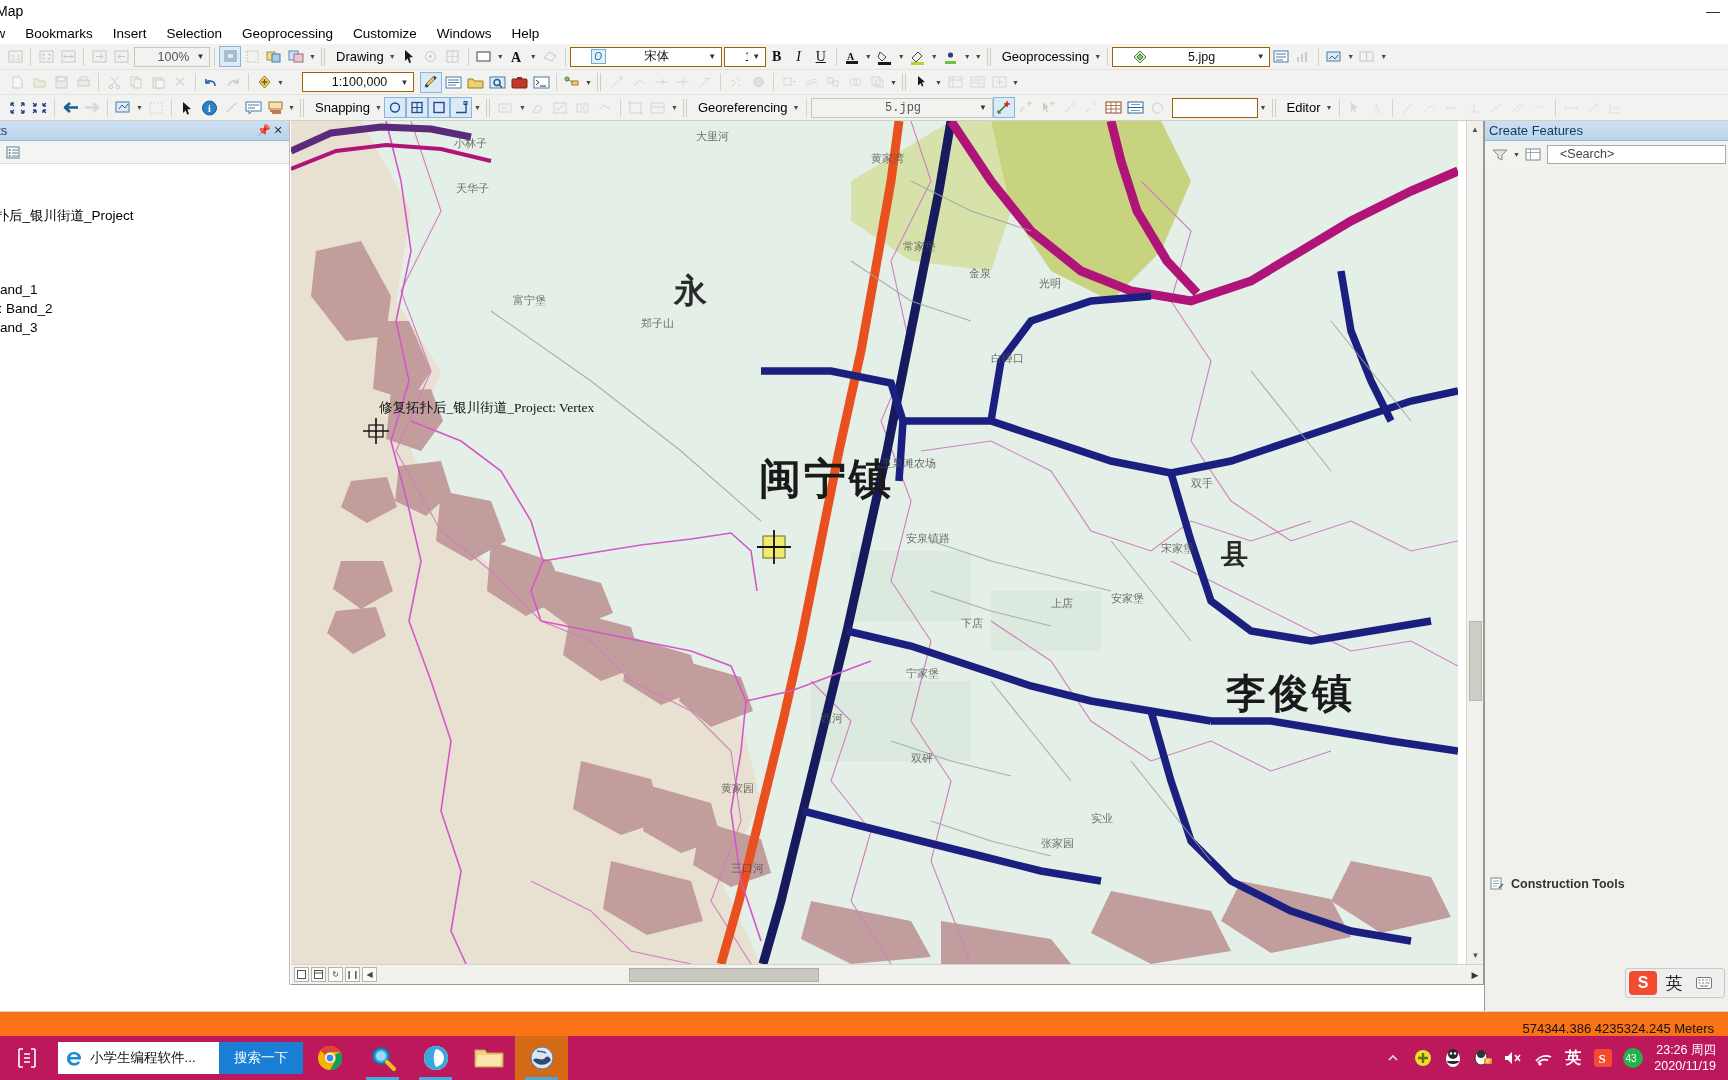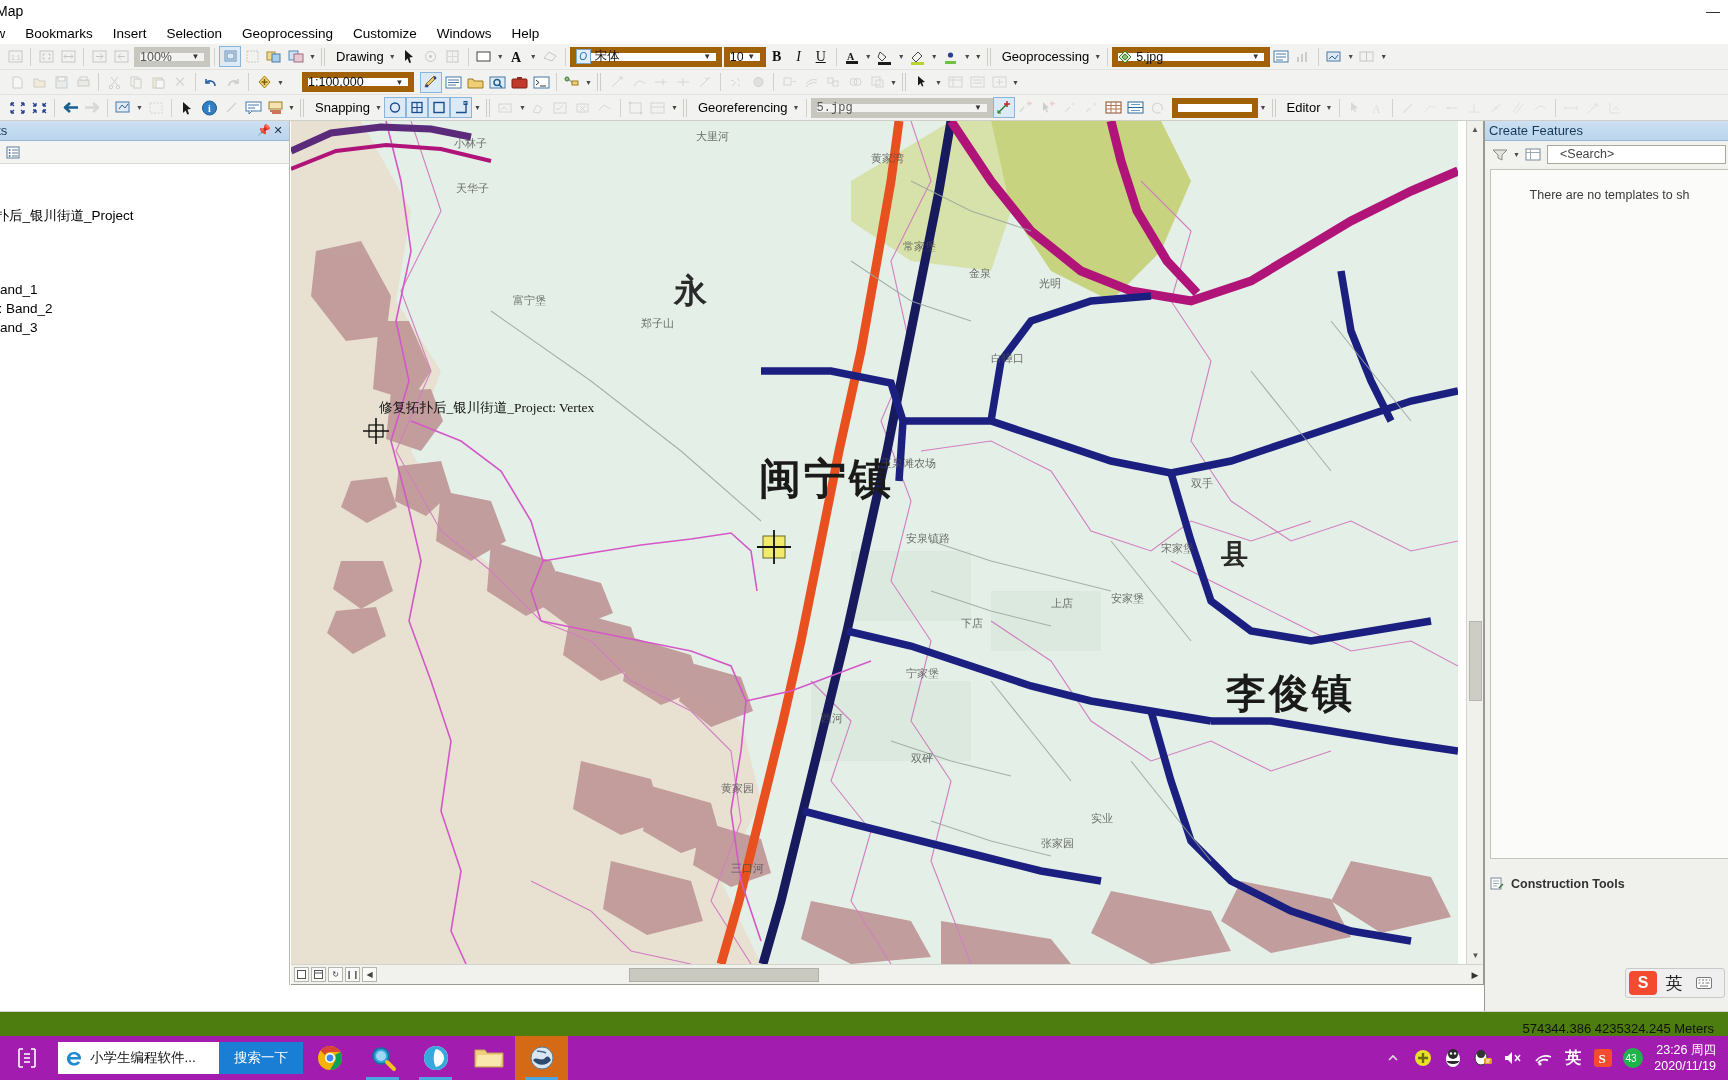--- a/index.html
+++ b/index.html
@@ -62,23 +62,23 @@
     font-size: 12px; color: #7d7d7d; position: relative;
   }
   .ibtn.on { border: 1px solid #8ab4d8; background: #dceaf7; }
   .ibtn svg { display: block; }
   .ibtn.dim { opacity: .42; }
 
   .drop-arrow { width: 11px; height: 21px; display: flex; align-items: center; justify-content: center;
     font-size: 7px; color: #4a4a4a; }
 
   .combo {
-    height: 20px; border: 6px solid #a16207; background: #fff;
+    height: 20px; border: 1px solid #a16207; background: #fff;
     display: flex; align-items: center; font-size: 12.5px; color: #111;
-    padding-left: 0; position: relative;
+    padding-left: 20px; position: relative; text-align: center;
   }
   .combo .cv { flex: 1; white-space: nowrap; overflow: hidden; }
   .combo .carrow {
     width: 17px; height: 18px; display: flex; align-items: center; justify-content: center;
     font-size: 8px; color: #333;
   }
   .combo.grey { background: #f2f2f0; border-color: #c7c7c0; color: #555; }
 
   .tlabel { font-size: 13px; color: #000; padding: 0 3px 0 6px; white-space: nowrap; }
   .ovf { width: 11px; height: 21px; display:flex; flex-direction: column; align-items:center; justify-content:center;
@@ -192,30 +192,30 @@
   .imebar .sg {
     width: 28px; height: 24px; margin-left: 3px; background: #f24b2f; border-radius: 4px;
     color: #fff; font-weight: bold; font-size: 16px; display: flex; align-items: center; justify-content: center;
   }
   .imebar .cn { width: 34px; text-align: center; font-size: 17px; color: #222; }
   .imebar .kb { width: 26px; display: flex; align-items: center; justify-content: center; }
 
   
   .statusbar {
     position: absolute; left: 0; top: 1011px; width: 1728px; height: 34px;
-    background: #4d7c0f; border-top: 1px solid #d4d4cc;
+    background: #f97316; border-top: 1px solid #d4d4cc;
     display: flex; align-items: center; justify-content: flex-end;
     font-size: 13px; color: #111;
   }
   .statusbar .coords { padding-right: 14px; white-space: nowrap; }
 
   
   .taskbar {
     position: absolute; left: 0; bottom: 0; width: 1728px; height: 44px;
-    background: #a21caf;
+    background: #be185d;
     display: flex; align-items: center;
   }
   .tb-start { width: 54px; height: 44px; display:flex; align-items:center; justify-content:center; }
   .tb-search {
     width: 245px; height: 32px; background: #ffffff; display: flex; align-items: center;
     margin-left: 4px;
   }
   .tb-search .ie { width: 32px; display:flex; align-items:center; justify-content:center; }
   .tb-search .stext { flex:1; font-size: 13.5px; color:#111; white-space: nowrap; overflow:hidden; }
   .tb-search .sbtn { width: 84px; height: 32px; background: #1a7fd4; color: #fff;
@@ -1174,23 +1174,20 @@
       <div class="ibtn">
         <svg width="17" height="15" viewBox="0 0 17 15">
             <rect x="1" y="2" width="14" height="11" fill="#fff" stroke="#7a8a9a"></rect>
             <path d="M1 5.5h14M5.5 2v11" stroke="#9aa8b5"></path>
           </svg>
       </div>
       <div class="rp-search">
         <span>&lt;Search&gt;</span>
       </div>
     </div>
-    <div class="rp-list">
-      <div class="rp-empty">There are no templates to sh</div>
-    </div>
     <div class="rp-splitter"></div>
     <div class="rp-ct-header">
       <span style="display:inline-flex;margin-right:6px;">
         <svg width="15" height="14" viewBox="0 0 15 14">
             <rect x="1" y="1" width="10" height="11" fill="#fff" stroke="#7a8a9a"></rect>
             <path d="M3 4h6M3 6.5h6M3 9h4" stroke="#9aa8b5"></path>
             <path d="M9 11l4-4" stroke="#3a7a3a" stroke-width="1.5"></path>
           </svg>
       </span>
       <span>Construction Tools</span>

